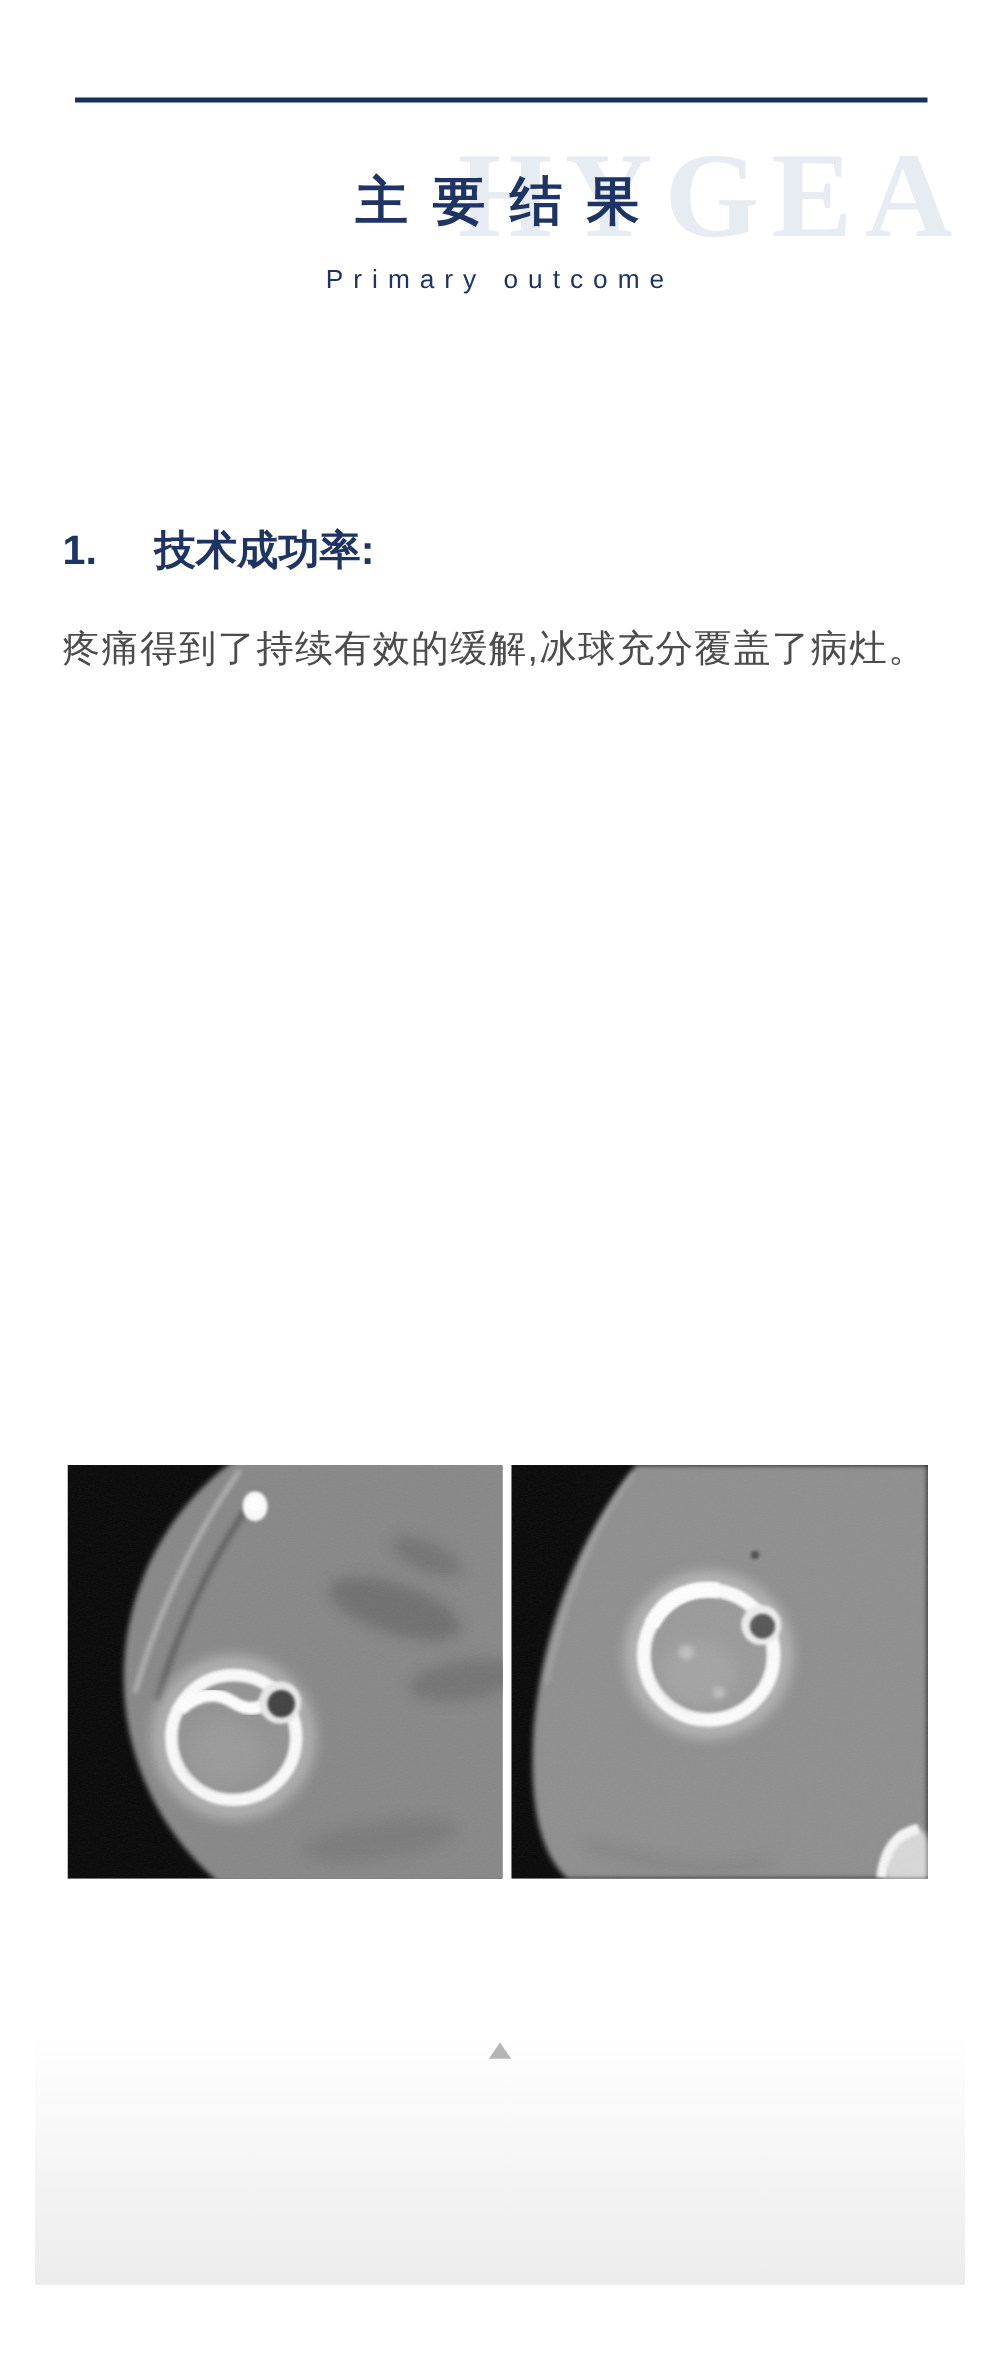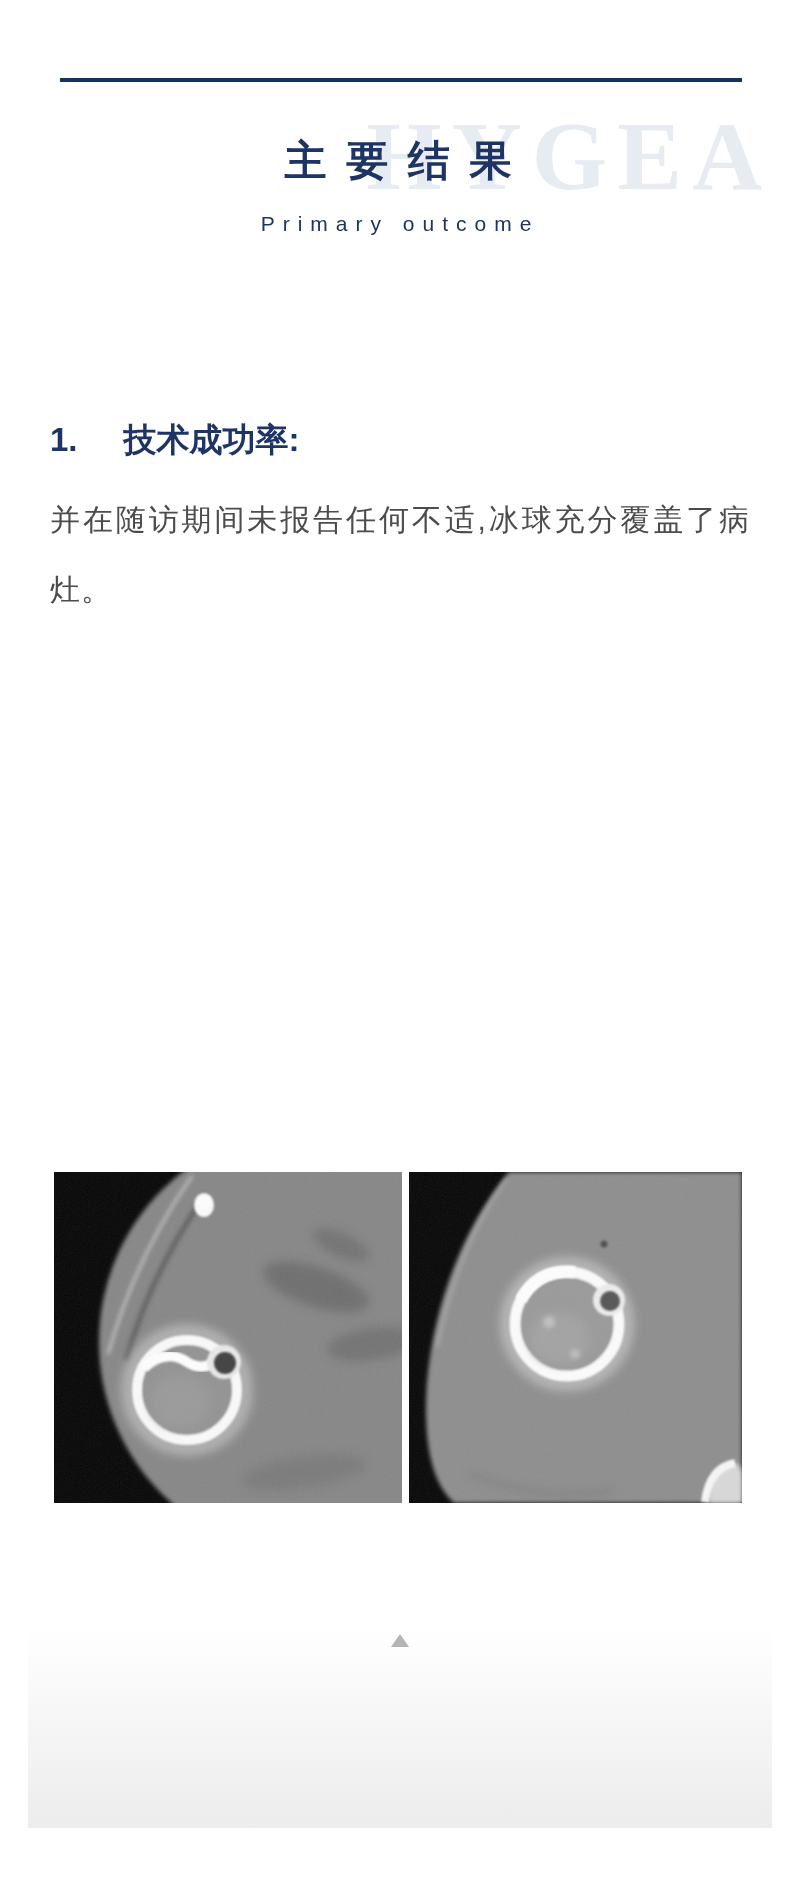--- a/index.html
+++ b/index.html
@@ -72,21 +72,21 @@
 
   <div class="header">
     <div class="watermark">HYGEA</div>
     <div class="title">主 要 结 果</div>
     <div class="subtitle">Primary outcome</div>
   </div>
 
   <div class="sec-heading h1">
     <span class="num">1.</span><span class="txt">技术成功率:</span>
   </div>
-  <div class="para p1">并在随访期间未报告任何不适,冰球充分覆盖了病灶。</div>
+  <div class="para p1">疼痛得到了持续有效的缓解,冰球充分覆盖了病灶。</div>
 
 
   <div class="figure-row">
 
     <svg class="ct ct-left" viewBox="0 0 348 331" xmlns="http://www.w3.org/2000/svg">
       <defs>
         <filter id="Lb2" x="-30%" y="-30%" width="160%" height="160%">
             <feGaussianBlur stdDeviation="2"></feGaussianBlur>
           </filter>
         <filter id="Lb1" x="-30%" y="-30%" width="160%" height="160%">

